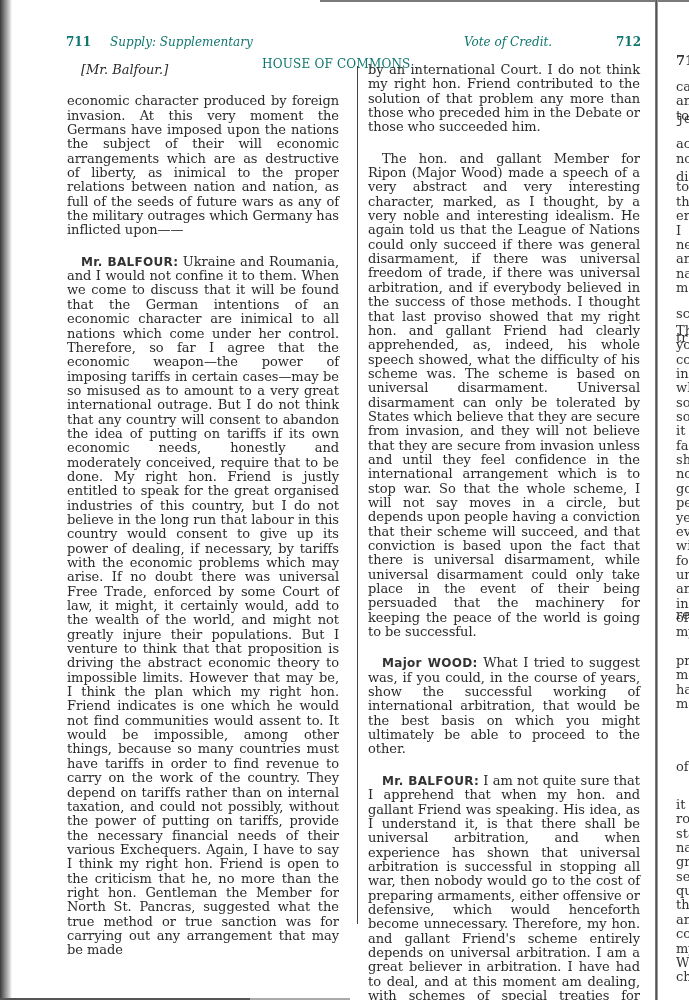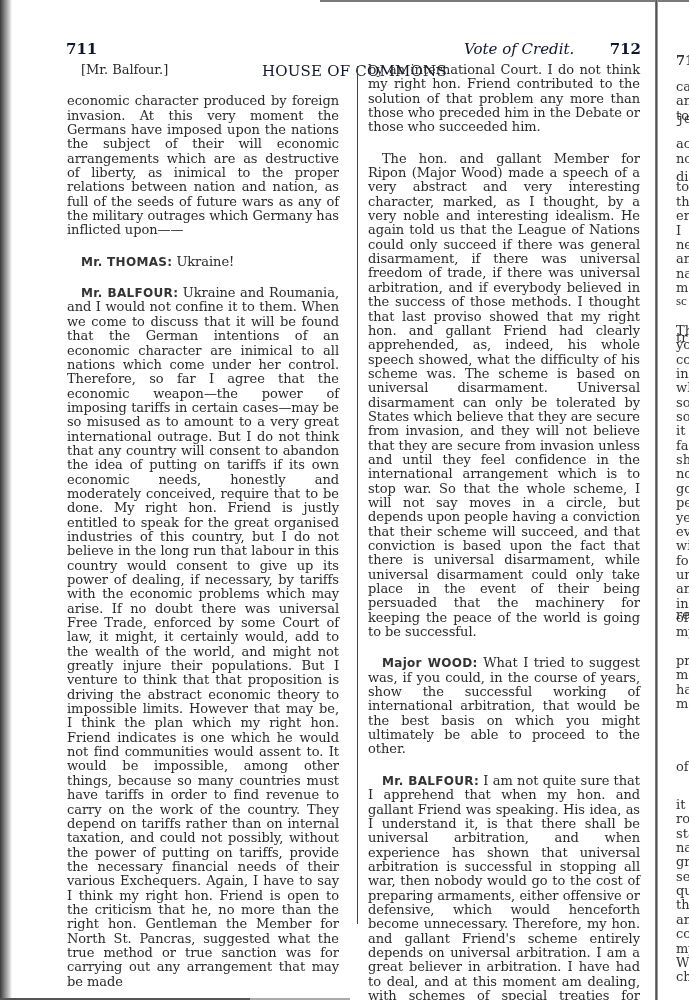--- a/index.html
+++ b/index.html
@@ -23,22 +23,22 @@
     }
     .bottom-shadow2 {
       position: absolute; left: 250px; bottom: 0; width: 100px; height: 2px;
       background: #aaa;
     }
     .page-edge {
       position: absolute; left: 655px; top: 0; width: 3px; height: 1000px;
       background: linear-gradient(to right, #888, #555, #bbb);
     }
     .header {
-      position: absolute; left: 66px; top: 40px; width: 575px; height: 18px;
-      font-size: 15px; line-height: 18px; color: #0f172a;
+      position: absolute; left: 66px; top: 33px; width: 575px; height: 18px;
+      font-size: 12px; line-height: 18px; color: #0f766e;
     }
     .header .num-left { position: absolute; left: 0; font-weight: bold; }
     .header .supply { position: absolute; left: 44px; font-style: italic; }
     .header .house { position: absolute; left: 196px; letter-spacing: 0.2px; margin-top: 22px; }
     .header .vote { position: absolute; left: 398px; font-style: italic; }
     .header .num-right { position: absolute; right: 0; font-weight: bold; }
 
     .col {
       position: absolute; top: 63px; width: 272px;
       font-size: 13px; line-height: 14.35px;
@@ -50,21 +50,21 @@
     .col p + p { margin-top: 17px; }
     .indent { text-indent: 14px; }
     .speaker {
       font-family: "DejaVu Sans", "Liberation Sans", sans-serif;
       font-weight: bold; font-size: 12px; letter-spacing: 0.3px; color: #333;
     }
     .col-rule {
       position: absolute; left: 357px; top: 66px; width: 1px; height: 858px;
       background: #444;
     }
-    .attrib { text-indent: 14px; text-align: left; }
+    .attrib { text-indent: 14px; text-align: left; font-style: italic; }
 
     .edge-page {
       position: absolute; left: 676px; top: 0; width: 13px; height: 1000px; overflow: hidden;
     }
     .edge-page .edge-num {
       position: absolute; left: 0; top: 53px; font-size: 13px; font-weight: bold; color: #333;
     }
     .edge-page .frag {
       position: absolute; left: 0; font-size: 13px; line-height: 14.35px; white-space: nowrap; color: #333;
     }
@@ -73,32 +73,29 @@
 <body>
 
 <div class="binding"></div>
 <div class="top-shadow"></div>
 <div class="bottom-shadow"></div>
 <div class="bottom-shadow2"></div>
 <div class="page-edge"></div>
 
 <div class="header">
   <span class="num-left">711</span>
+  <span class="supply">Supply: Supplementary</span>
   <span class="house">HOUSE OF COMMONS</span>
   <span class="vote">Vote of Credit.</span>
   <span class="num-right">712</span>
 </div>
 
 <div class="col col-left">
   <p class="attrib">[Mr. Balfour.]</p>
   <p>economic character produced by foreign invasion.  At this very moment the Germans have imposed upon the nations the subject of their will economic arrangements which are as destructive of liberty, as inimical to the proper relations between nation and nation, as full of the seeds of future wars as any of the military outrages which Germany has inflicted upon——</p>
-  <p class="indent">
-    <span class="speaker">Mr. THOMAS:</span>
-    <span>Ukraine!</span>
-  </p>
   <p class="indent">
     <span class="speaker">Mr. BALFOUR:</span>
     <span>Ukraine and Roumania, and I would not confine it to them. When we come to discuss that it will be found that the German intentions of an economic character are inimical to all nations which come under her control. Therefore, so far I agree that the economic weapon—the power of imposing tariffs in certain cases—may be so misused as to amount to a very great international outrage.  But I do not think that any country will consent to abandon the idea of putting on tariffs if its own economic needs, honestly and moderately conceived, require that to be done.  My right hon. Friend is justly entitled to speak for the great organised industries of this country, but I do not believe in the long run that labour in this country would consent to give up its power of dealing, if necessary, by tariffs with the economic problems which may arise.  If no doubt there was universal Free Trade, enforced by some Court of law, it might, it certainly would, add to the wealth of the world, and might not greatly injure their populations.  But I venture to think that that proposition is driving the abstract economic theory to impossible limits.  However that may be, I think the plan which my right hon. Friend indicates is one which he would not find communities would assent to.  It would be impossible, among other things, because so many countries must have tariffs in order to find revenue to carry on the work of the country.  They depend on tariffs rather than on internal taxation, and could not possibly, without the power of putting on tariffs, provide the necessary financial needs of their various Exchequers.  Again, I have to say I think my right hon. Friend is open to the criticism that he, no more than the right hon. Gentleman the Member for North St. Pancras, suggested what the true method or true sanction was for carrying out any arrangement that may be made</span>
   </p>
 </div>
 
 <div class="col-rule"></div>
 
 <div class="col col-right">
   <p>by an international Court.  I do not think my right hon. Friend contributed to the solution of that problem any more than those who preceded him in the Debate or those who succeeded him.</p>
@@ -124,21 +121,21 @@
     <span class="frag" style="top: 170px;">di</span>
     <span class="frag" style="top: 180.45px;">to</span>
     <span class="frag" style="top: 194.8px;">th</span>
     <span class="frag" style="top: 209.15px;">er</span>
     <span class="frag" style="top: 223.5px;">I</span>
     <span class="frag" style="top: 237.85px;">ne</span>
     <span class="frag" style="top: 252.2px;">an</span>
     <span class="frag" style="top: 266.55px;">na</span>
     <span class="frag" style="top: 280.9px;">m</span>
     <span class="frag" style="top: 295.25px; margin-top: 36px;">tr</span>
-    <span class="frag" style="top: 294px; font-family: Liberation Serif, serif;">sc</span>
+    <span class="frag" style="top: 307px;">sc</span>
     <span class="frag" style="top: 323.95px;">Th</span>
     <span class="frag" style="top: 338.3px;">yo</span>
     <span class="frag" style="top: 352.65px;">co</span>
     <span class="frag" style="top: 367px;">in</span>
     <span class="frag" style="top: 381.35px;">wh</span>
     <span class="frag" style="top: 395.7px;">so</span>
     <span class="frag" style="top: 410.05px;">so</span>
     <span class="frag" style="top: 424.4px;">it</span>
     <span class="frag" style="top: 438.75px;">fa</span>
     <span class="frag" style="top: 453.1px;">sh</span>

